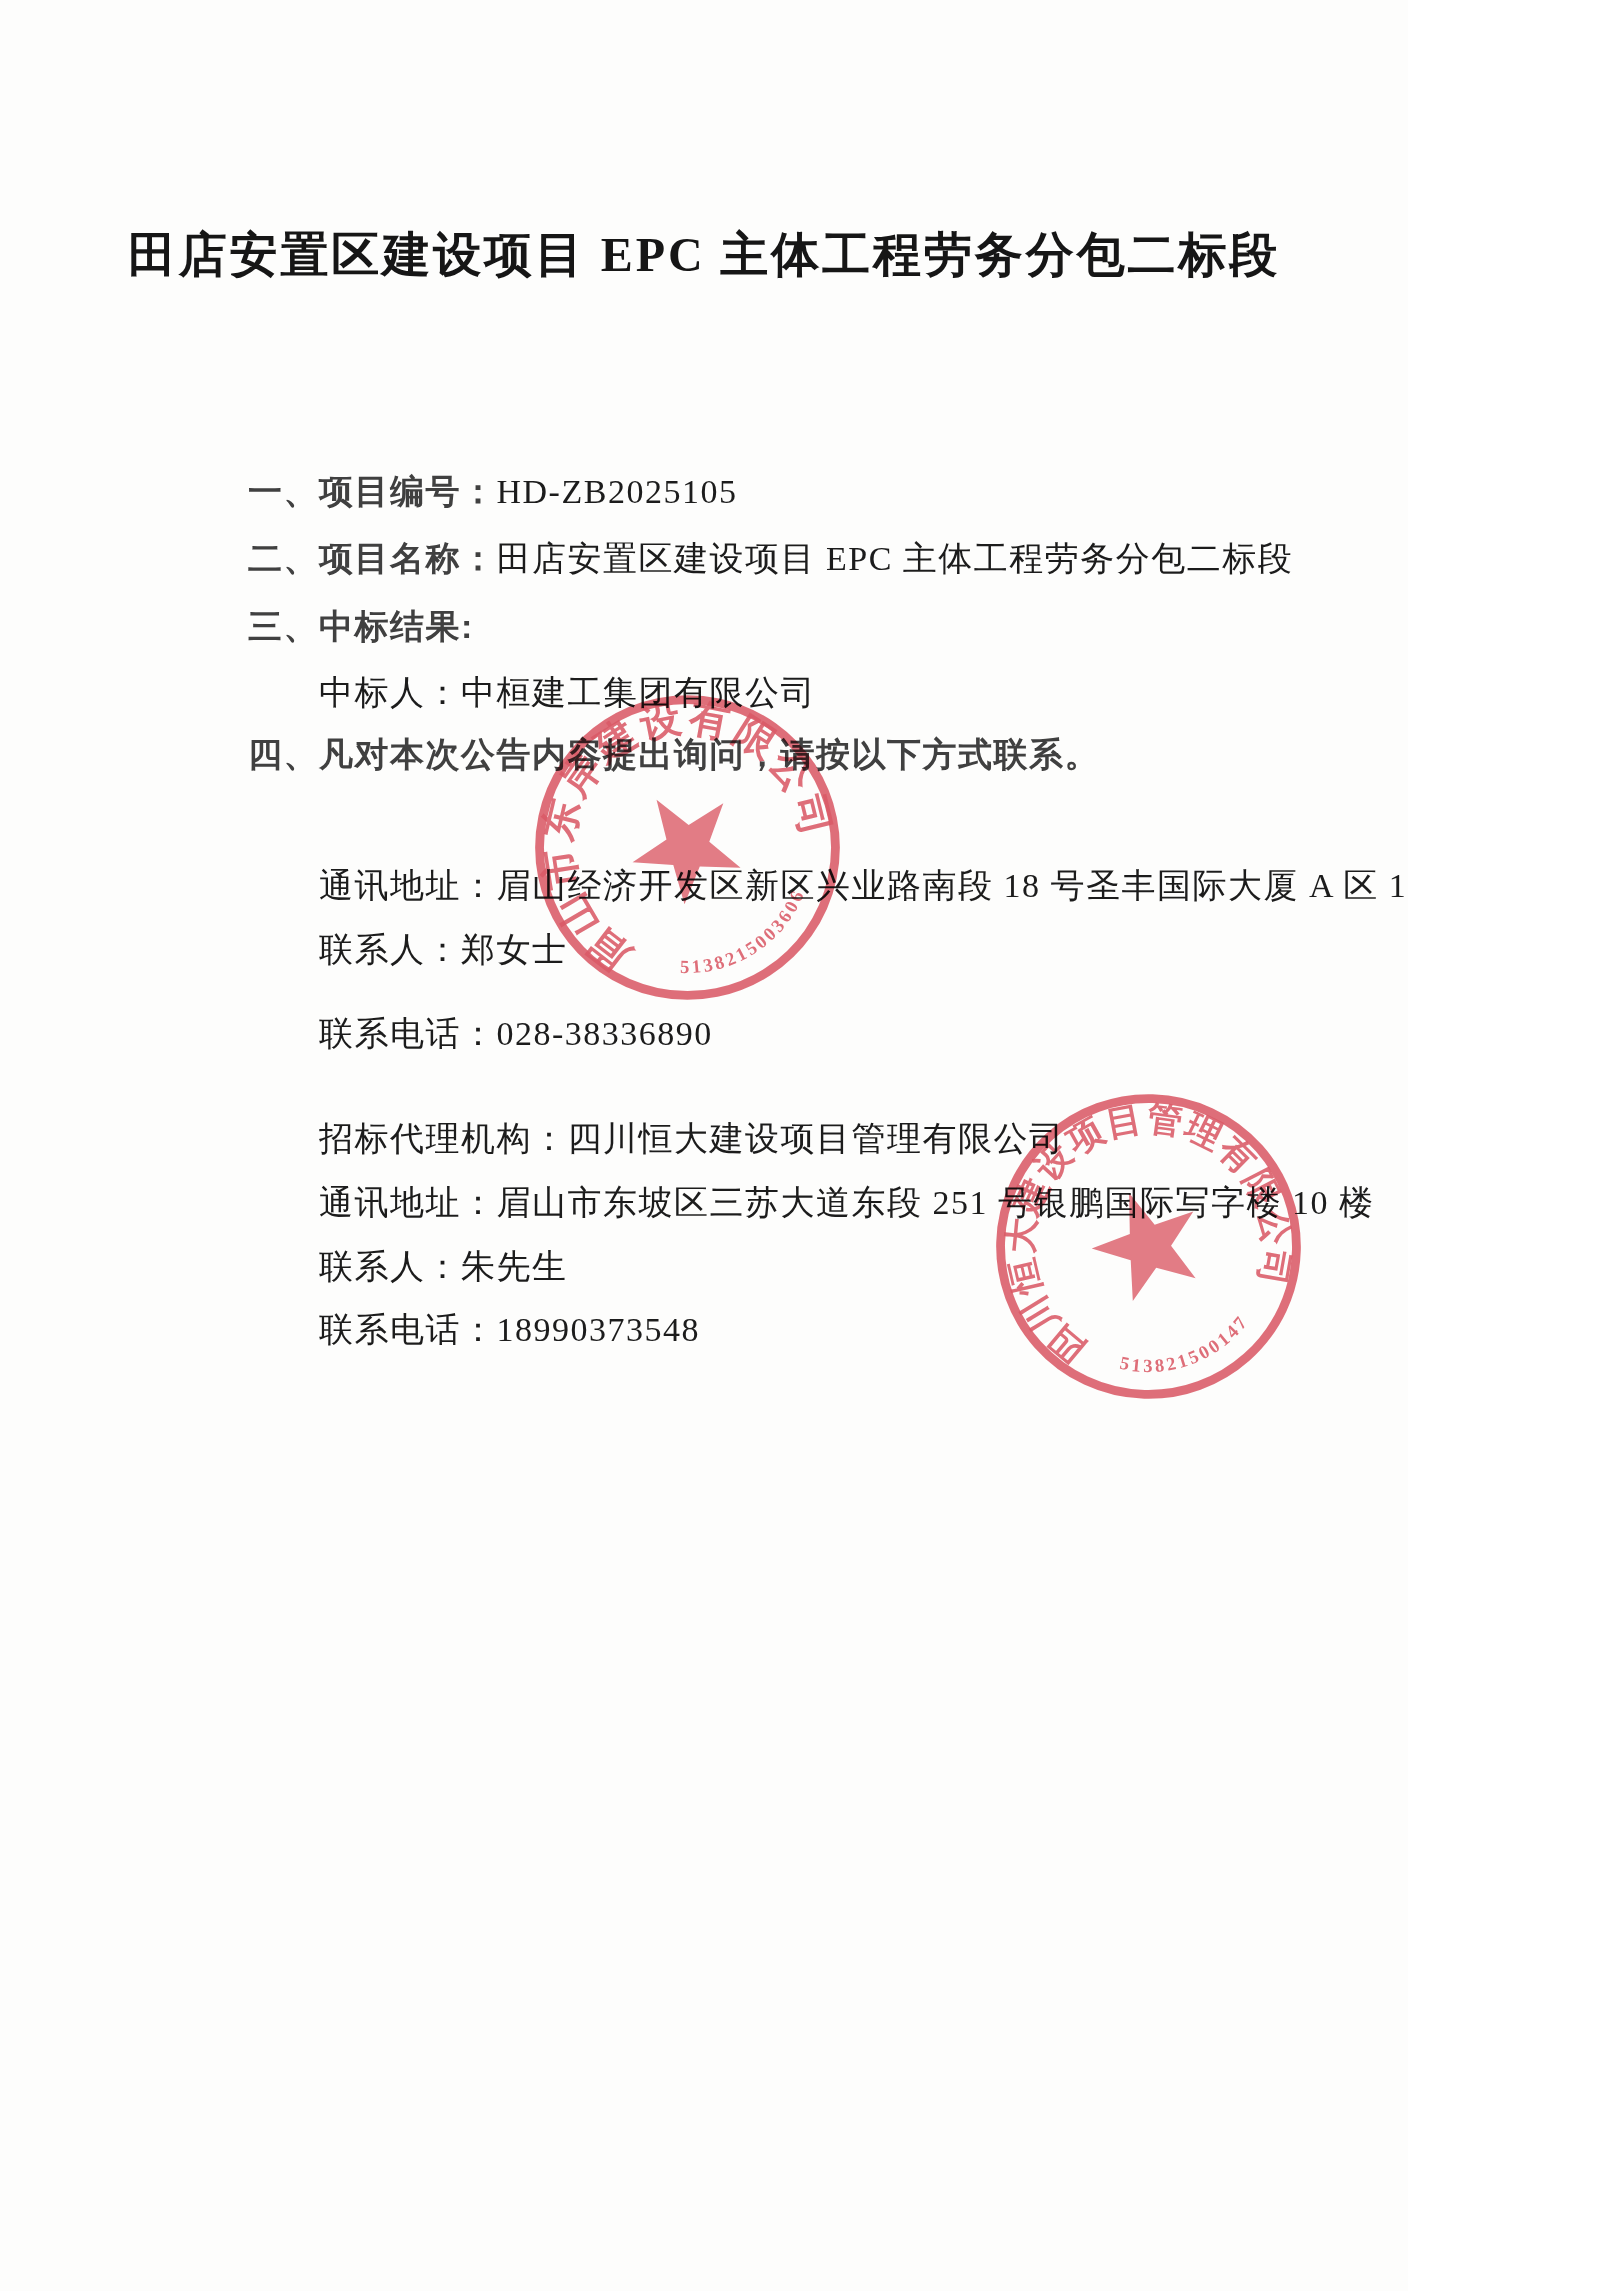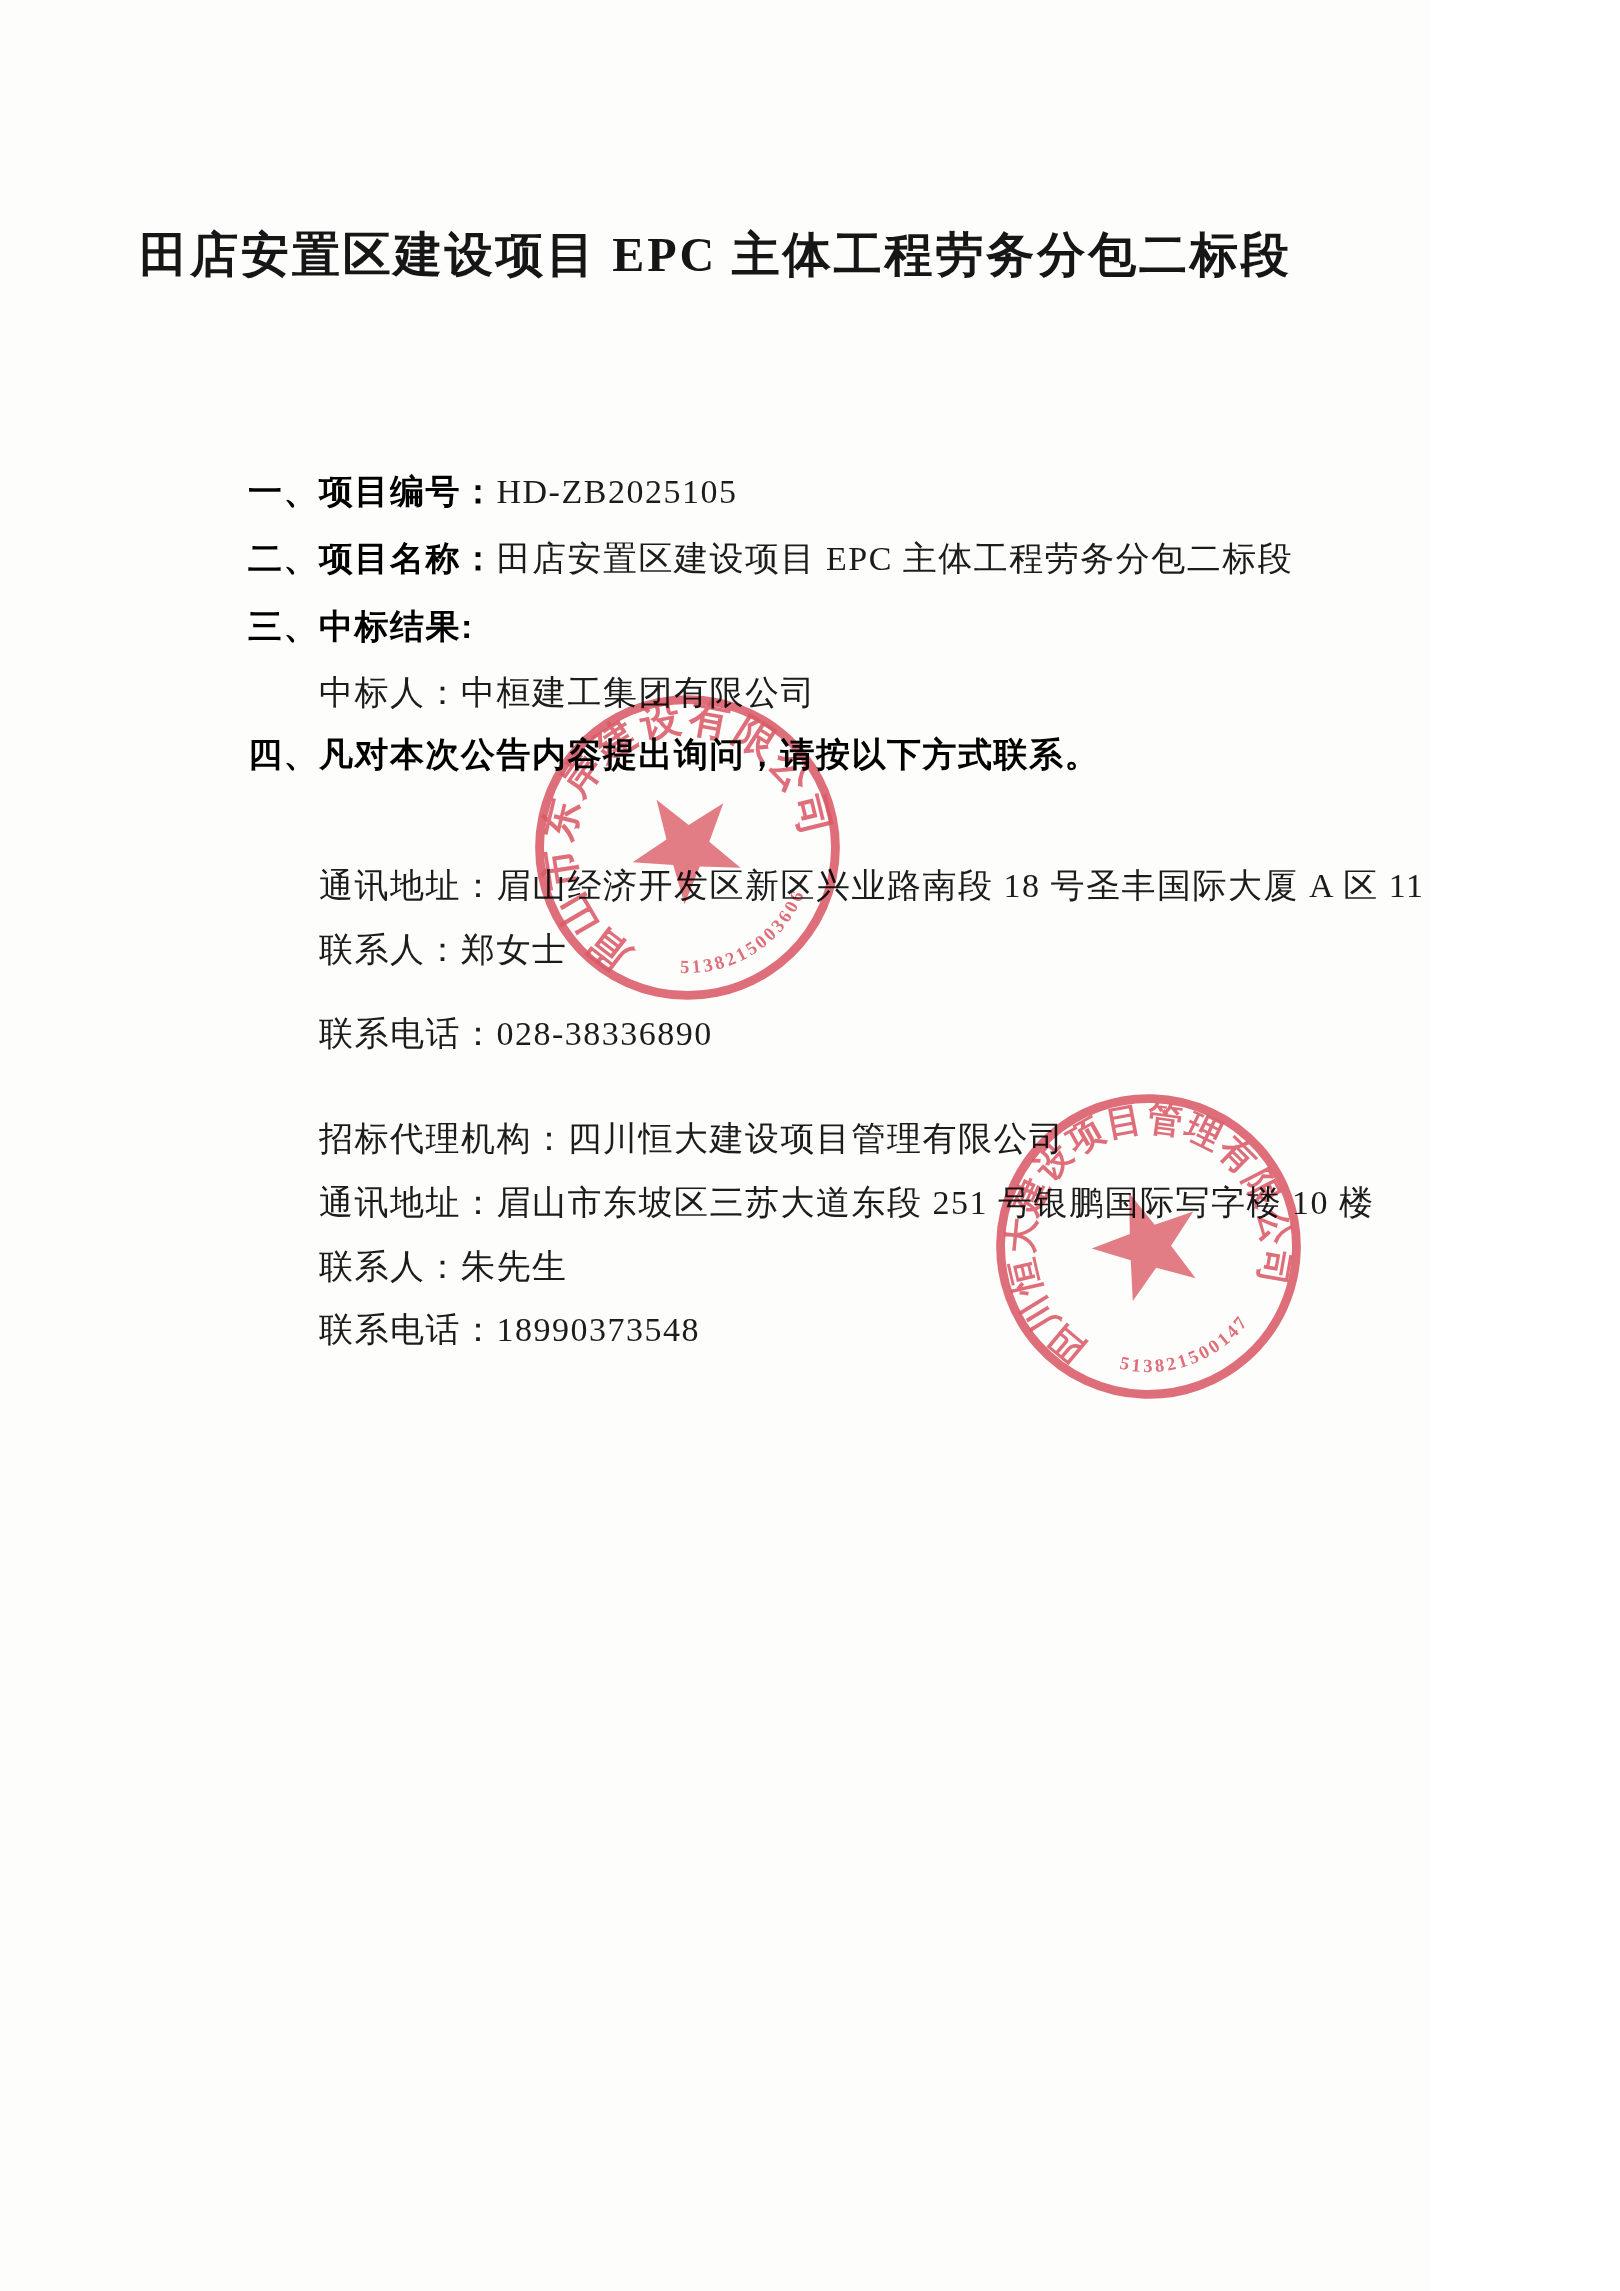--- a/index.html
+++ b/index.html
@@ -4,21 +4,20 @@
 <style>
   html,body{margin:0;padding:0;background:#ffffff;}
   .page{
     position:relative;
     width:1408px;
     height:2292px;
     background:#fdfdfc;
     overflow:hidden;
     font-family:"Liberation Serif","DejaVu Serif",serif;
     color:#1c1c1c;
-    padding-left:23px;
   }
   .doc-title{
     position:absolute;
     left:0;
     width:100%;
     text-align:center;
     font-weight:700;
     letter-spacing:2.9px;
     color:#161616;
   }
@@ -29,21 +28,21 @@
     font-size:34px;
     letter-spacing:1.5px;
     white-space:nowrap;
     line-height:1.1;
   }
   .indent-num{left:248px;}
   .indent-sub{left:319px;}
   .lbl-bold{
     font-family:"Liberation Sans","DejaVu Sans",sans-serif;
     font-weight:700;
-    color:#000000;
+    color:#404040;
   }
   .val{font-weight:400;}
   .stamp{
     position:absolute;
     mix-blend-mode:multiply;
     opacity:0.93;
   }
   .stamp text{
     font-family:"Liberation Serif","DejaVu Serif",serif;
     font-weight:700;

